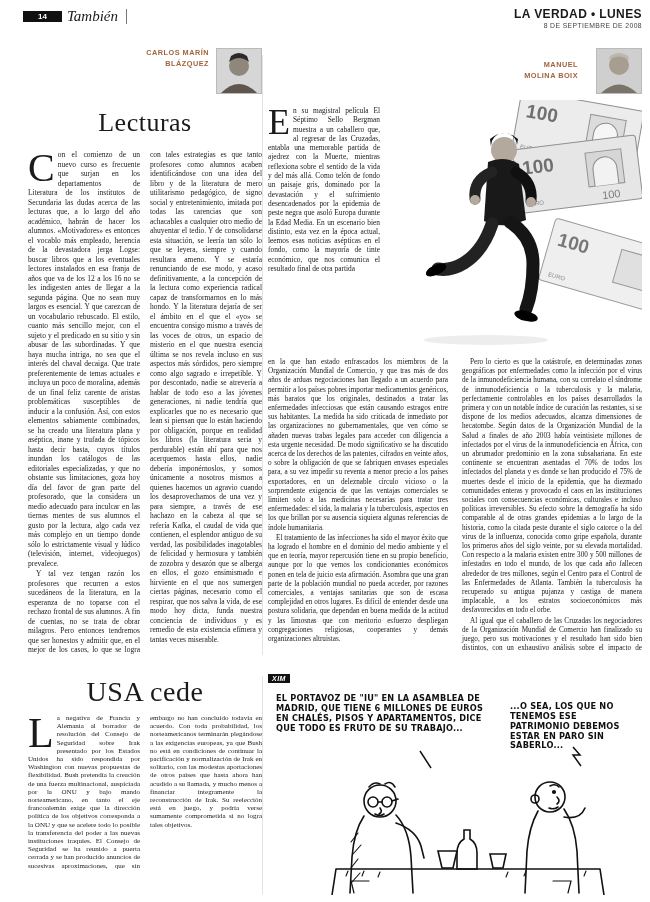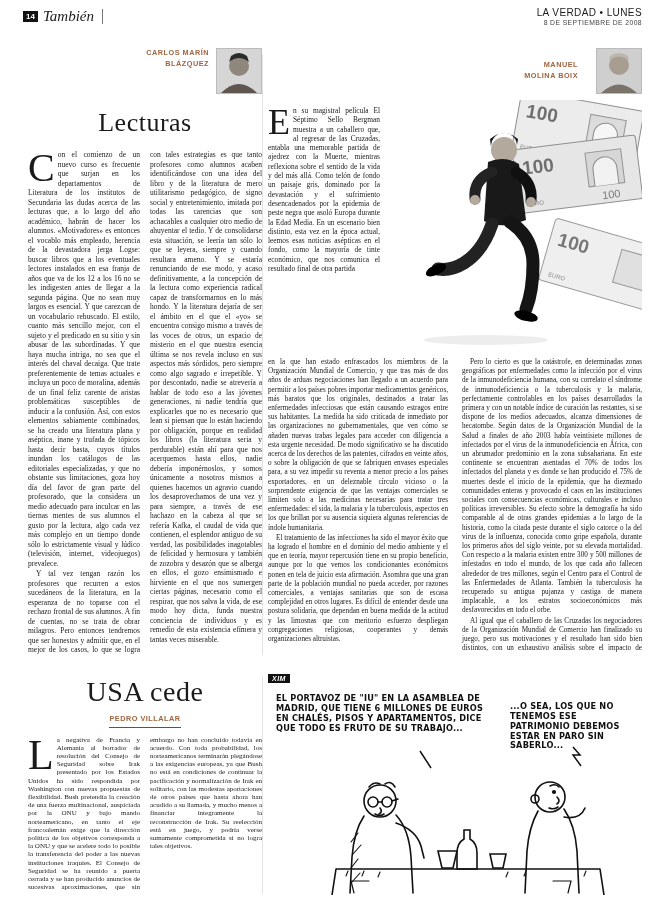--- a/index.html
+++ b/index.html
@@ -1,25 +1,25 @@
 <!DOCTYPE html>
 <html lang="es"><head>
 <meta charset="utf-8">
 <style>
   html,body{margin:0;padding:0;background:#888;}
   .page{position:relative;width:650px;height:902px;background:#ffffff;overflow:hidden;
         font-family:"Liberation Serif",serif;color:#1a1a1a;}
   
   .hdr{position:absolute;left:23px;top:6px;right:8px;height:30px;}
   .pageno{display:inline-block;background:#111;color:#fff;font:bold 8px "Liberation Sans",sans-serif;
-          padding:1px 3px;vertical-align:middle;margin-right:5px;}
+          padding:1px 15px;vertical-align:middle;margin-right:5px;}
   .section{display:inline-block;font-style:italic;font-size:15px;vertical-align:middle;
            padding-right:8px;border-right:1px solid #777;line-height:15px;}
   .masthead{position:absolute;right:0;top:1px;text-align:right;font-family:"Liberation Sans",sans-serif;}
-  .masthead .m1{font-weight:normal;font-size:10px;letter-spacing:.4px;}
+  .masthead .m1{font-weight:bold;font-size:12px;letter-spacing:.4px;}
   .masthead .m2{font-size:6.8px;color:#444;letter-spacing:.4px;margin-top:1px;}
   
   .byline{font:bold 7.3px "Liberation Sans",sans-serif;color:#a0653f;letter-spacing:.5px;
           text-align:right;line-height:1.45;}
   .photo{width:46px;height:46px;flex:0 0 46px;border:1px solid #bbb;box-sizing:border-box;
          background:linear-gradient(#e2e2e2,#9e9e9e);overflow:hidden;}
   .headline{font-family:"Liberation Serif",serif;font-weight:400;letter-spacing:.5px;}
   .body-text{text-align:justify;overflow:hidden;hyphens:auto;}
   .body-text p{margin:0;}
   .body-text p + p{text-indent:8px;margin-top:1px;}
@@ -163,23 +163,20 @@
     <div class="cont body-text">
       <p>en la que han estado enfrascados los miembros de la Organización Mundial de Comercio, y que tras más de dos años de arduas negociaciones han llegado a un acuerdo para permitir a los países pobres importar medicamentos genéricos, más baratos que los originales, destinados a tratar las enfermedades infecciosas que están causando estragos entre sus habitantes. La medida ha sido criticada de inmediato por las organizaciones no gubernamentales, que ven cómo se añaden nuevas trabas legales para acceder con diligencia a esta urgente necesidad. De modo significativo se ha discutido acerca de los derechos de las patentes, cifrados en veinte años, o sobre la obligación de que se fabriquen envases especiales para, a su vez impedir su reventa a menor precio a los países exportadores, en un deleznable círculo vicioso o la sorprendente exigencia de que las ventajas comerciales se limiten solo a las medicinas necesarias para tratar tres enfermedades: el sida, la malaria y la tuberculosis, aspectos en los que brillan por su ausencia siquiera algunas referencias de índole humanitaria.</p>
       <p>El tratamiento de las infecciones ha sido el mayor éxito que ha logrado el hombre en el dominio del medio ambiente y el que en teoría, mayor repercusión tiene en su propio beneficio, aunque por lo que vemos los condicionantes económicos ponen en tela de juicio esta afirmación. Asombra que una gran parte de la población mundial no pueda acceder, por razones comerciales, a ventajas sanitarias que son de escasa complejidad en otros lugares. Es difícil de entender desde una postura solidaria, que dependan en buena medida de la actitud y las limosnas que con meritorio esfuerzo despliegan congregaciones religiosas, cooperantes y demás organizaciones altruistas.</p>
       <p>Pero lo cierto es que la catástrofe, en determinadas zonas geográficas por enfermedades como la infección por el virus de la inmunodeficiencia humana, con su correlato el síndrome de inmunodeficiencia o la tuberculosis y la malaria, perfectamente controlables en los países desarrollados la primera y con un notable índice de curación las restantes, si se dispone de los medios adecuados, alcanza dimensiones de hecatombe. Según datos de la Organización Mundial de la Salud a finales de año 2003 había veintisiete millones de infectados por el virus de la inmunodeficiencia en África, con un abrumador predominio en la zona subsahariana. En este continente se encuentran asentadas el 70% de todos los infectados del planeta y es donde se han producido el 75% de muertes desde el inicio de la epidemia, que ha diezmado comunidades enteras y provocado el caos en las instituciones sociales con consecuencias económicas, culturales e incluso políticas irreversibles. Su efecto sobre la demografía ha sido comparable al de otras grandes epidemias a lo largo de la historia, como la citada peste durante el siglo catorce o la del virus de la influenza, conocida como gripe española, durante los primeros años del siglo veinte, por su elevada mortalidad. Con respecto a la malaria existen entre 300 y 500 millones de infestados en todo el mundo, de los que cada año fallecen alrededor de tres millones, según el Centro para el Control de las Enfermedades de Atlanta. También la tuberculosis ha recuperado su antigua pujanza y castiga de manera implacable, a los estratos socioeconómicos más desfavorecidos en todo el orbe.</p>
       <p>Al igual que el caballero de las Cruzadas los negociadores de la Organización Mundial de Comercio han finalizado su juego, pero sus motivaciones y el resultado han sido bien distintos, con un exhaustivo análisis sobre el impacto de prebendas insensibles a las necesidades perentorias de los afectados. Si en la Edad Media los hombres vivían sometidos bajo el terror de la peste, cabe suponer que, hoy en día, un sentimiento similar recorre las regiones azotadas por estas infecciones. Pero aún así debemos saludar su decisión como un primer paso positivo porque, a diferencia de lo que proclama uno de los fragmentos del Apocalipsis: cuando el Cordero abrió el séptimo sello se hizo en el Cielo un silencio de media hora..., pero para desgracia de muchos la enfermedad no concede siquiera esta exigua tregua.</p>
     </div>
   </section>
 
   <section class="usa">
     <h1 class="headline">USA cede</h1>
-    <div class="byline">
-      <span>PEDRO VILLALAR</span>
-    </div>
     <div class="body-text">
       <span class="dropcap" style="font-size:42px;line-height:34px;">L</span>
       <p>a negativa de Francia y Alemania al borrador de resolución del Consejo de Seguridad sobre Irak presentado por los Estados Unidos ha sido respondida por Washington con nuevas propuestas de flexibilidad. Bush pretendía la creación de una fuerza multinacional, auspiciada por la ONU y bajo mando norteamericano, en tanto el eje francoalemán exige que la dirección política de los objetivos corresponda a la ONU y que se acelere todo lo posible la transferencia del poder a las nuevas instituciones iraquíes. El Consejo de Seguridad se ha reunido a puerta cerrada y se han producido anuncios de sucesivas aproximaciones, que sin embargo no han concluido todavía en acuerdo. Con toda probabilidad, los norteamericanos terminarán plegándose a las exigencias europeas, ya que Bush no está en condiciones de continuar la pacificación y normalización de Irak en solitario, con las modestas aportaciones de otros países que hasta ahora han acudido a su llamada, y mucho menos a financiar íntegramente la reconstrucción de Irak. Su reelección está en juego, y podría verse sumamente comprometida si no logra tales objetivos.</p>
     </div>
   </section>
 
   <section class="cartoon">
     <div class="xim-badge">XIM</div>
     <div class="bubble bub-l">EL PORTAVOZ DE "IU" EN LA ASAMBLEA DE MADRID, QUE TIENE 6 MILLONES DE EUROS EN CHALÉS, PISOS Y APARTAMENTOS, DICE QUE TODO ES FRUTO DE SU TRABAJO...</div>
     <div class="bubble bub-r">...O SEA, LOS QUE NO TENEMOS ESE PATRIMONIO DEBEMOS ESTAR EN PARO SIN SABERLO...</div>

